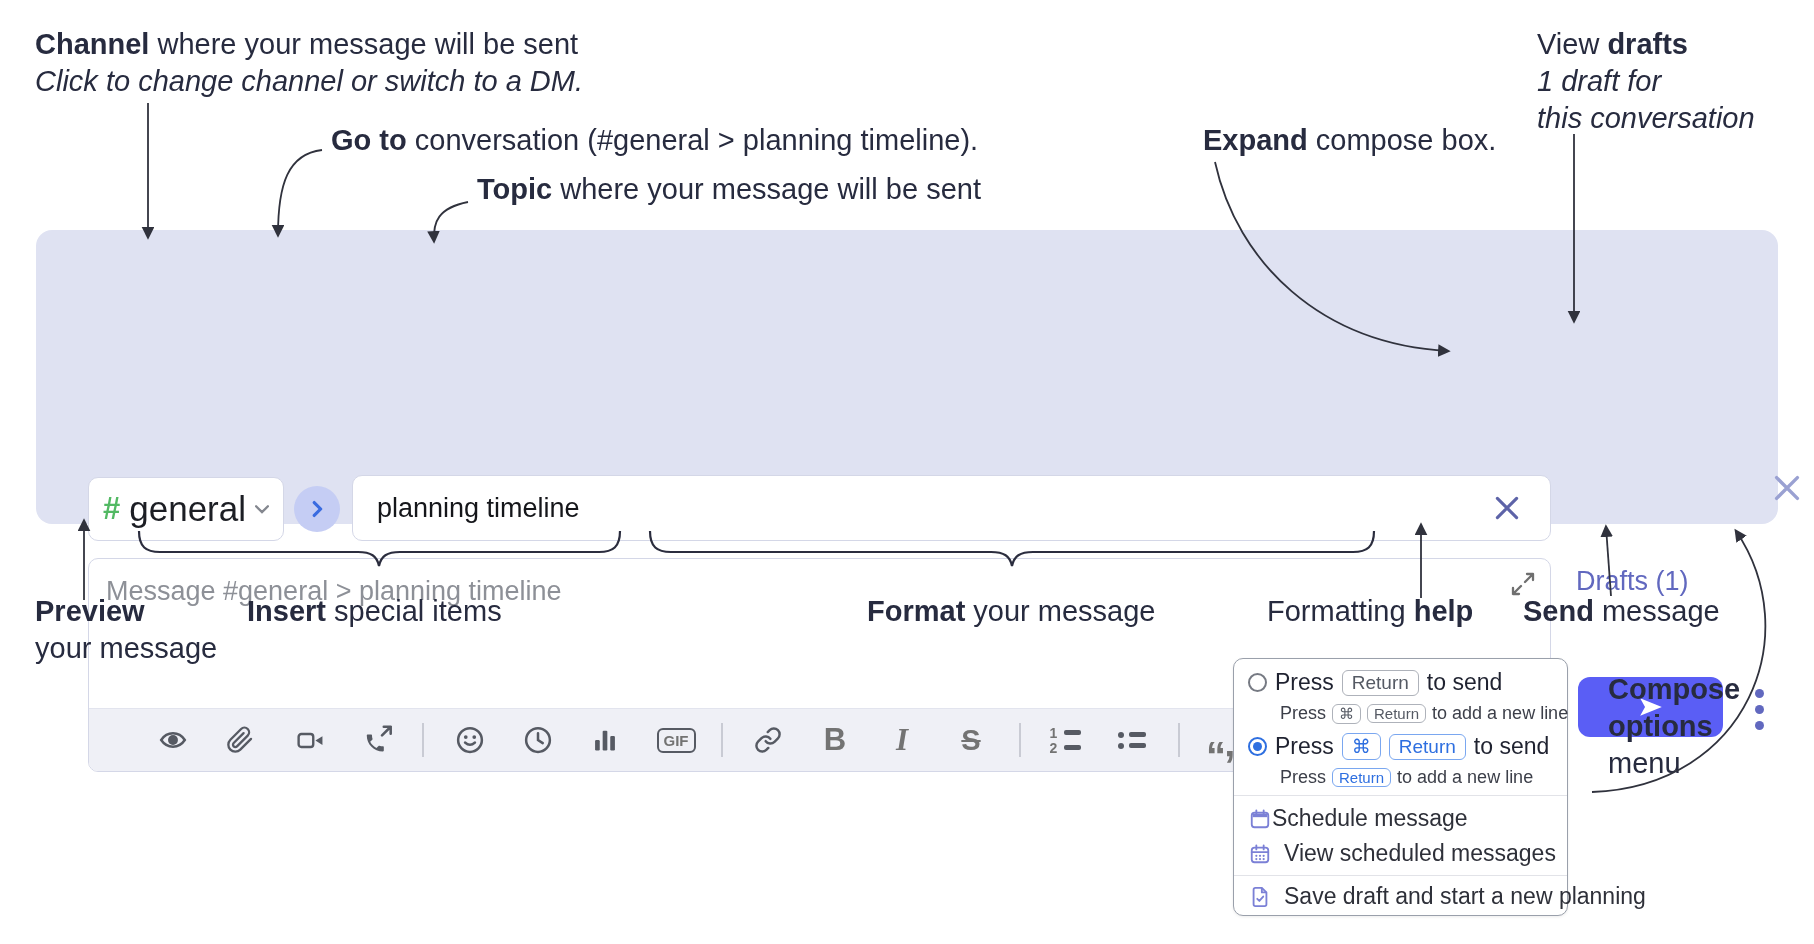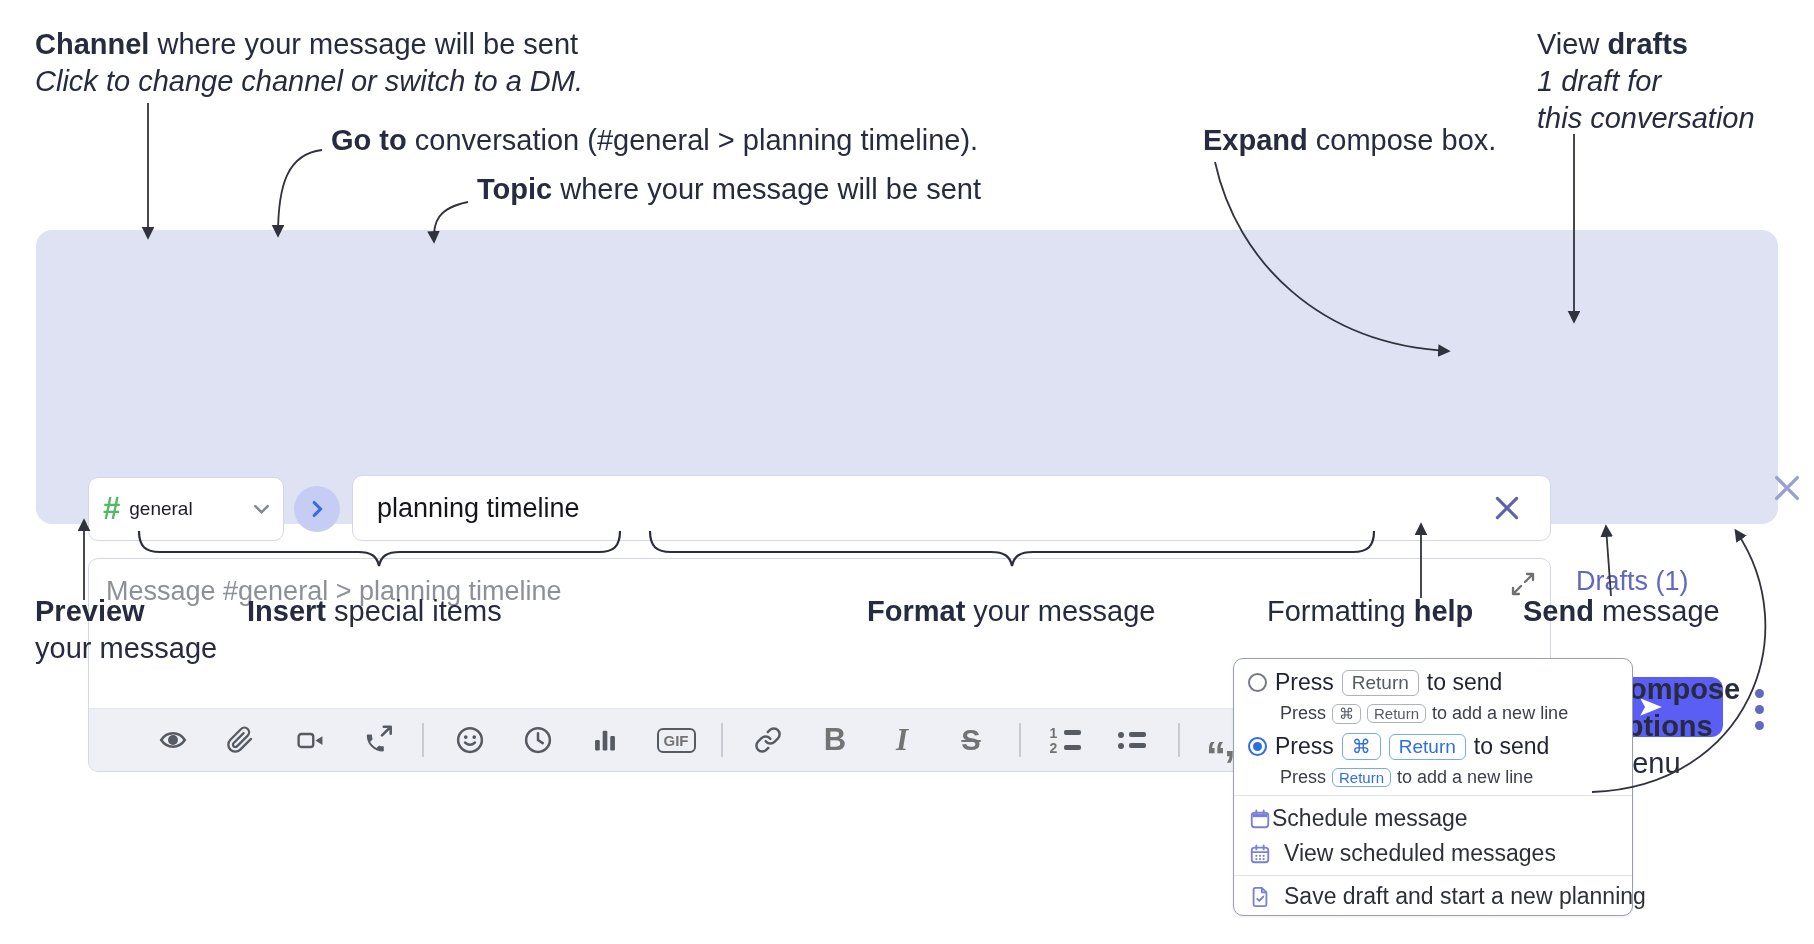--- a/index.html
+++ b/index.html
@@ -8,21 +8,21 @@
   .abs{position:absolute;}
   
   .ann{font-size:29px;line-height:37px;color:#272b3f;white-space:nowrap;}
   .ann b{font-weight:700;}
   .it{font-style:italic;}
   
   .compose{left:36px;top:230px;width:1742px;height:294px;background:#dfe2f2;border-radius:16px;}
   .whitebox{background:#fff;border:1.5px solid #d4d7e7;border-radius:10px;box-sizing:border-box;}
   .pill{left:52px;top:247px;width:196px;height:64px;display:flex;align-items:center;gap:9px;padding:0 14px;cursor:pointer;}
   .hash{color:#52b963;font-size:31px;font-weight:700;}
-  .chname{font-size:19px;color:#1c1e24;}
+  .chname{font-size:35px;color:#1c1e24;}
   .gocircle{left:258px;top:256px;width:46px;height:46px;border-radius:50%;background:#c5cdf4;
             display:flex;align-items:center;justify-content:center;cursor:pointer;}
   .topicbox{left:316px;top:245px;width:1199px;height:66px;}
   .topicbox input{position:absolute;left:22px;top:0;width:1380px;height:62px;border:none;outline:none;
                   font-family:"Liberation Sans",sans-serif;font-size:27px;color:#15161a;background:transparent;}
   .iconbtn{display:flex;align-items:center;justify-content:center;cursor:pointer;}
   .clearx{left:1455px;top:264px;width:32px;height:28px;}
   .closex{left:1733px;top:240px;width:36px;height:36px;}
   .msgbox{left:52px;top:328px;width:1463px;height:214px;}
   .placeholder{left:17px;top:17px;font-size:27px;color:#8d9097;}
@@ -48,21 +48,21 @@
   .listdot{width:6px;height:6px;border-radius:50%;background:#565a63;}
   .spoilbox{width:29px;height:29px;border:2.5px dashed #565a63;border-radius:5px;position:relative;}
   .spoilbox i{position:absolute;left:4px;background:#565a63;border-radius:1px;}
   .drafts{left:1540px;top:336px;font-size:27px;color:#6168bf;cursor:pointer;}
   .sendbtn{left:1542px;top:447px;width:145px;height:60px;background:#5a5ef5;border-radius:12px;
            display:flex;align-items:center;justify-content:center;cursor:pointer;}
   .kebab{left:1706px;top:451px;width:34px;height:56px;display:flex;flex-direction:column;align-items:center;
          justify-content:center;gap:7px;cursor:pointer;}
   .kebab i{width:9px;height:9px;border-radius:50%;background:#6168bf;}
   
-  .popup{left:1233px;top:658px;width:400px;height:258px;background:#fff;border:1.5px solid #9aa0ab;
+  .popup{left:1233px;top:658px;width:335px;height:258px;background:#fff;border:1.5px solid #9aa0ab;
          border-radius:10px;box-sizing:border-box;box-shadow:0 1px 3px rgba(0,0,0,.08);}
   .prow{position:absolute;left:14px;display:flex;align-items:center;gap:8px;white-space:nowrap;}
   .pmain{font-size:23px;color:#1f2230;}
   .psub{font-size:18px;color:#3c3f49;left:46px;}
   kbd{font-family:"Liberation Sans",sans-serif;border:1.5px solid #aeb2ba;border-radius:6px;
       color:#555a64;background:#fff;}
   .kbig{font-size:19px;padding:1px 9px;}
   .ksml{font-size:15px;padding:0 6px;}
   .kblue{border-color:#7aa7f0;color:#2e6fe0;}
   .radio{width:19px;height:19px;border:2px solid #767a83;border-radius:50%;box-sizing:border-box;background:#fff;}

